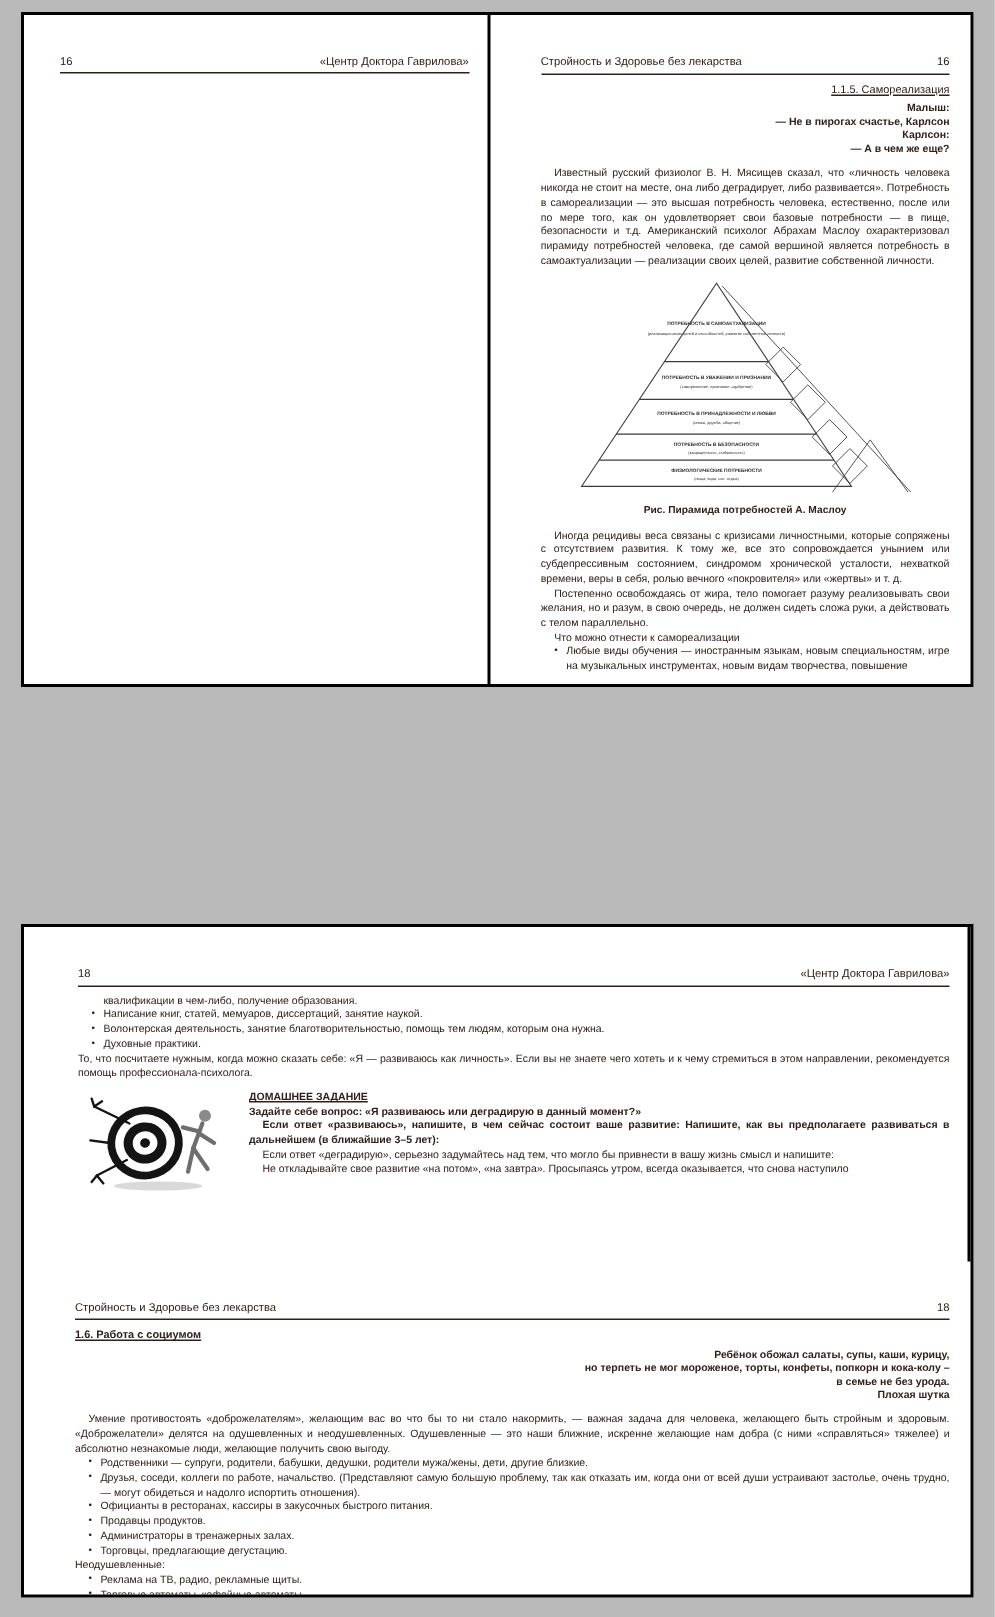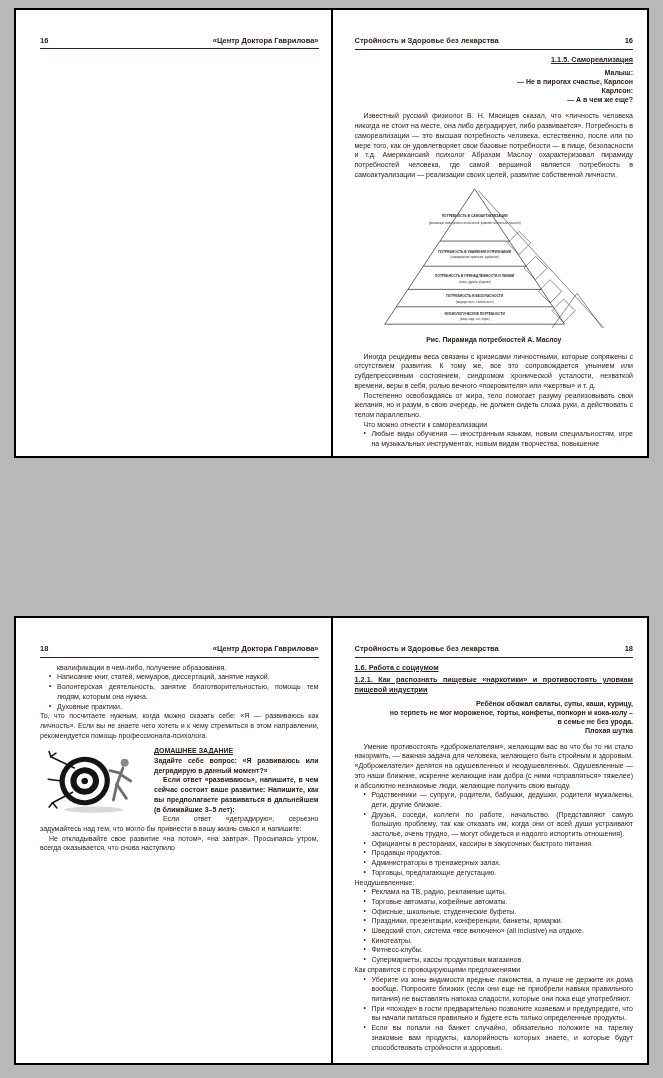--- a/index.html
+++ b/index.html
@@ -8,35 +8,35 @@
     background:#b9b9b9; overflow:hidden;
     font-family:"Liberation Sans", sans-serif;
     color:#31201a;
   }
   .spread {
     position:absolute; left:14px; width:631px;
     background:#fff; border:2px solid #000;
     display:flex;
   }
   #spread-top { top:8px; height:446px; }
-  #spread-bottom { top:616px; height:445px; }
+  #spread-bottom { top:616px; height:445px;flex-direction:column; }
   .page { flex:1 1 0; overflow:hidden; box-sizing:border-box; }
   .page.pleft  { border-right:2px solid #000; padding:26px 12px 0 24px; }
   .page.pright { padding:26px 14px 0 22px; }
 
   .pg-header {
     display:flex; justify-content:space-between; align-items:baseline;
-    font-size:7.5px; font-weight:bold;
+    font-size:7.5px; font-weight:normal;
     border-bottom:1px solid #31201a; padding-bottom:3px; margin-bottom:5px;
   }
-  .body-txt { font-size:7px; line-height:9.7px; text-align:justify; }
+  .body-txt { font-size:7px; line-height:9.7px; text-align:justify;margin-left:12px; }
   .para { margin:0; text-indent:9px; }
   .noindent { text-indent:0; }
   .sec-head-right {
-    text-align:right; font-weight:bold; text-decoration:underline;
+    text-align:right; font-weight:normal; text-decoration:underline;
     font-size:7.3px; margin:1px 0 4px;
   }
   .sec-head-left {
     font-weight:bold; text-decoration:underline;
     font-size:7.3px; line-height:10px; margin:1px 0 2px; text-align:justify;
   }
   .epigraph {
     text-align:right; font-weight:bold; font-size:7px; line-height:9px;
     margin:4px 0 7px;
   }
@@ -180,21 +180,20 @@
       <p class="para">Не откладывайте свое развитие «на потом», «на завтра». Просыпаясь утром, всегда оказывается, что снова наступило</p>
     </div>
 
     <div class="page pright body-txt">
       <div class="pg-header">
         <span>Стройность и Здоровье без лекарства</span>
         <span>18</span>
       </div>
 
       <div class="sec-head-left">1.6. Работа с социумом</div>
-      <div class="sec-head-left">1.2.1. Как распознать пищевые «наркотики» и противостоять уловкам пищевой индустрии</div>
 
       <div class="epigraph">
           <div>Ребёнок обожал салаты, супы, каши, курицу,</div>
           <div>но терпеть не мог мороженое, торты, конфеты, попкорн и кока-колу –</div>
           <div>в семье не без урода.</div>
           <div>Плохая шутка</div>
         </div>
 
       <p class="para">Умение противостоять «доброжелателям», желающим вас во что бы то ни стало накормить, — важная задача для человека, желающего быть стройным и здоровым. «Доброжелатели» делятся на одушевленных и неодушевленных. Одушевленные — это наши ближние, искренне желающие нам добра (с ними «справляться» тяжелее) и абсолютно незнакомые люди, желающие получить свою выгоду.</p>
 

